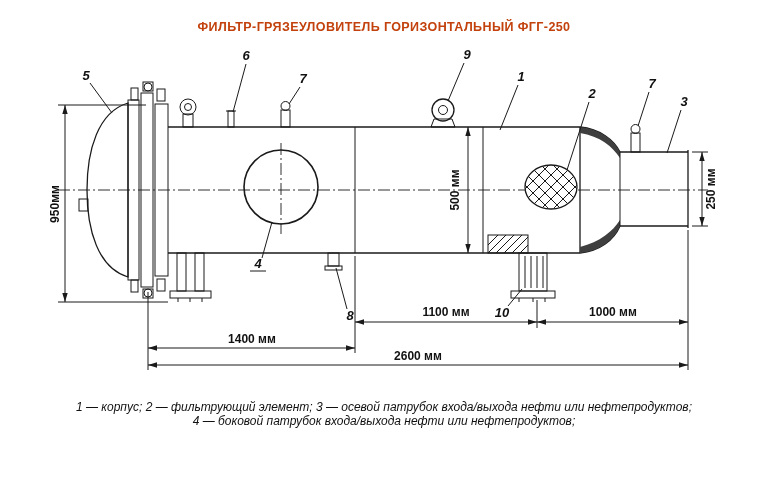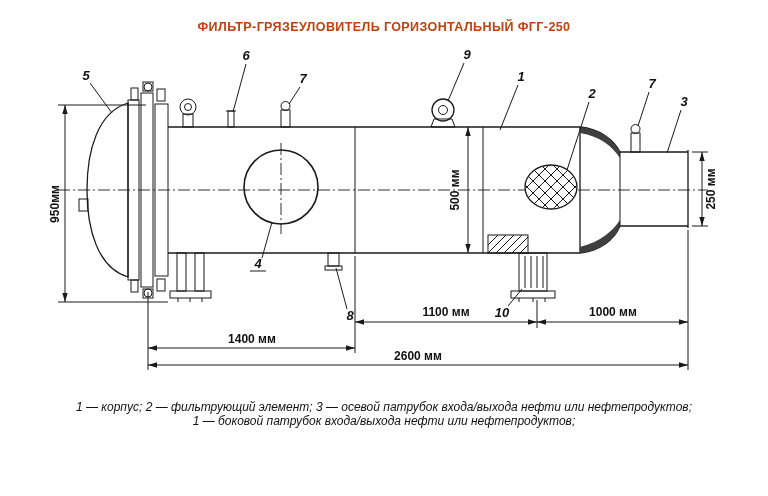--- a/index.html
+++ b/index.html
@@ -253,16 +253,16 @@
       <text class="callout" x="350" y="320" text-anchor="middle">8</text>
     </g>
     <g>
       <line class="thin" x1="508" y1="306" x2="522" y2="289"></line>
       <text class="callout" x="502" y="317" text-anchor="middle">10</text>
     </g>
   </svg>
 
   <div class="legend">
     <div>1 — корпус; 2 — фильтрующий элемент; 3 — осевой патрубок входа/выхода нефти или нефтепродуктов;</div>
-    <div>1 — боковой патрубок входа/выхода нефти или нефтепродуктов;</div>
+    <div>4 — боковой патрубок входа/выхода нефти или нефтепродуктов;</div>
   </div>
 
 </div>
 
 </body></html>

